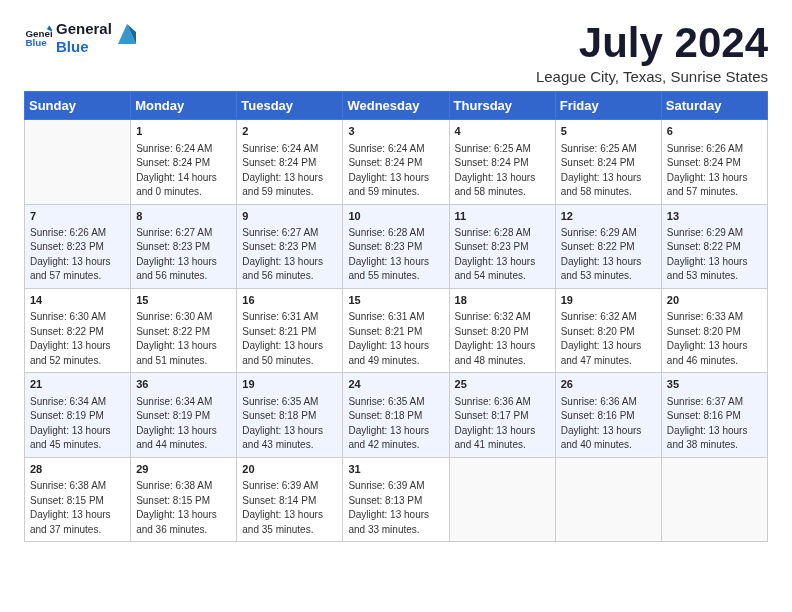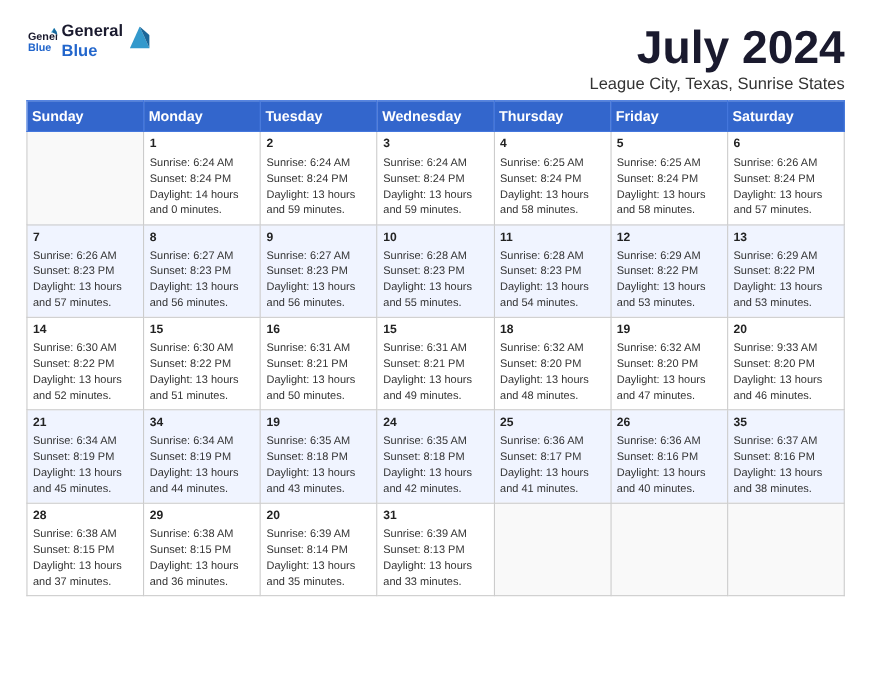--- a/index.html
+++ b/index.html
@@ -254,36 +254,36 @@
         </td>
         <td>
           <div class="day-num">19</div>
           <div class="day-info" style="white-space: pre-line;">Sunrise: 6:32 AM
 Sunset: 8:20 PM
 Daylight: 13 hours
 and 47 minutes.</div>
         </td>
         <td>
           <div class="day-num">20</div>
-          <div class="day-info" style="white-space: pre-line;">Sunrise: 9:33 AM
+          <div class="day-info" style="white-space: pre-line;">Sunrise: 6:33 AM
 Sunset: 8:20 PM
 Daylight: 13 hours
 and 46 minutes.</div>
         </td>
       </tr>
       <tr class="row-shaded">
         <td>
           <div class="day-num">21</div>
           <div class="day-info" style="white-space: pre-line;">Sunrise: 6:34 AM
 Sunset: 8:19 PM
 Daylight: 13 hours
 and 45 minutes.</div>
         </td>
         <td>
-          <div class="day-num">34</div>
+          <div class="day-num">36</div>
           <div class="day-info" style="white-space: pre-line;">Sunrise: 6:34 AM
 Sunset: 8:19 PM
 Daylight: 13 hours
 and 44 minutes.</div>
         </td>
         <td>
           <div class="day-num">19</div>
           <div class="day-info" style="white-space: pre-line;">Sunrise: 6:35 AM
 Sunset: 8:18 PM
 Daylight: 13 hours

